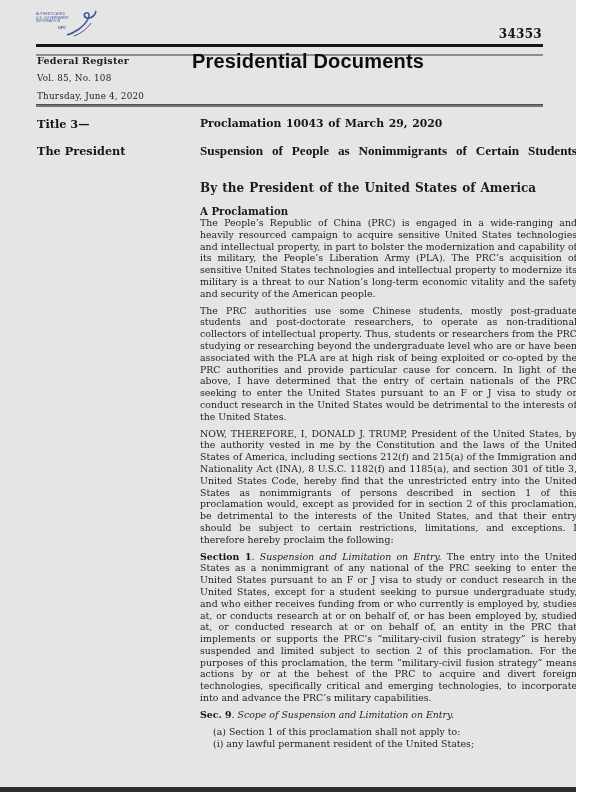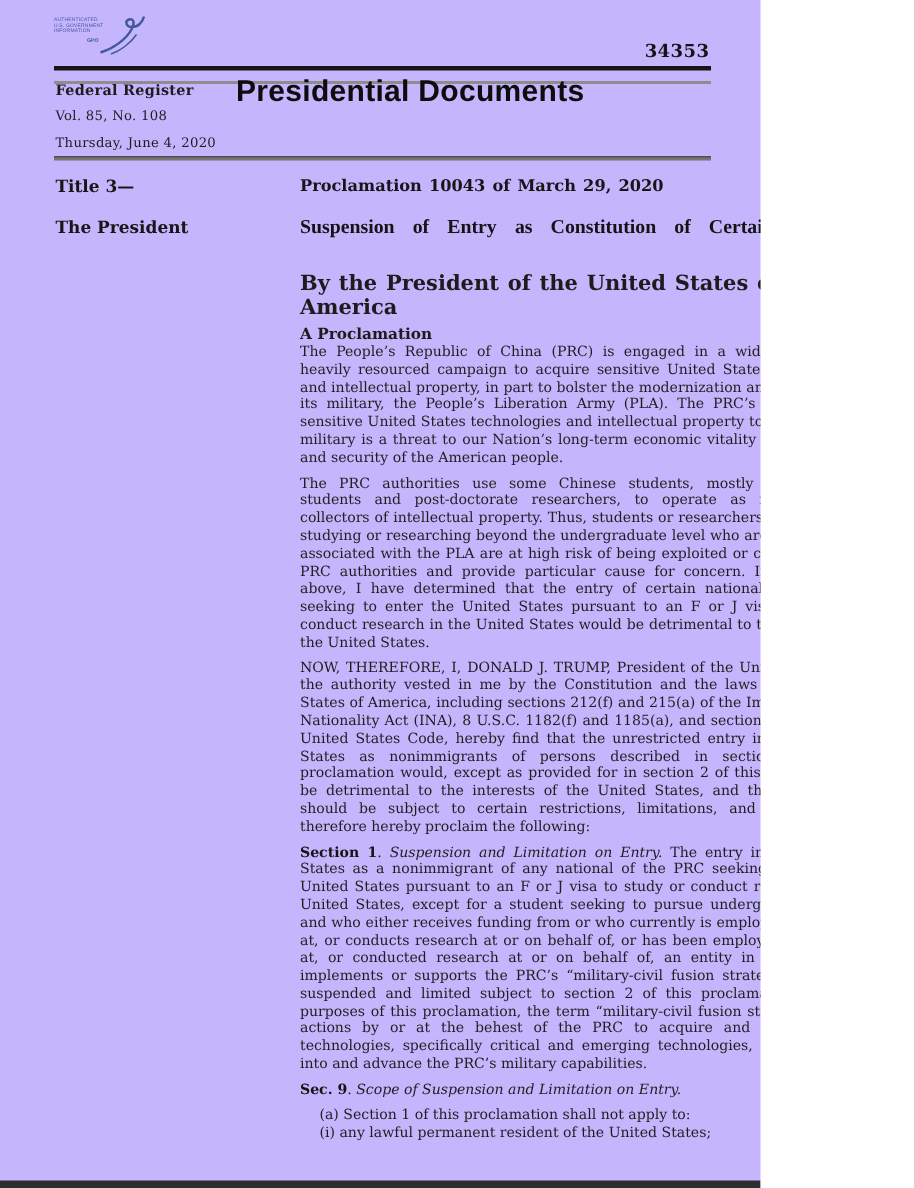--- a/index.html
+++ b/index.html
@@ -1,20 +1,20 @@
 <!DOCTYPE html>
 <html><head>
 <meta charset="utf-8">
 <style>
   html, body { margin: 0; padding: 0; background: #ffffff; }
   .page {
     position: relative;
-    width: 507px;
+    width: 576px;
     height: 792px;
-    background: #c4b5fd;
+    background: #e5e5e5;
     overflow: hidden;
     font-family: "DejaVu Serif", serif;
     color: #1c1c1c;
   }
 
   
   .gpo-logo { position: absolute; left: 36px; top: 9px; width: 62px; height: 32px; }
   .gpo-text {
     position: absolute; left: 0; top: 3px;
     font-family: "Liberation Sans", sans-serif;
@@ -71,21 +71,21 @@
     font-weight: bold; font-size: 10.8px; color: #161616; word-spacing: 1px;
   }
   .doc-title { margin: 0 0 22px 0; }
   .doc-title .line {
     font-family: "Liberation Serif", serif;
     font-weight: bold; font-size: 13.2px; line-height: 16px; color: #141414;
   }
   .doc-title .line.justified { text-align: justify; text-align-last: justify; }
   .doc-title .line.last { word-spacing: 2.5px; }
 
-  .byline { margin: 0 0 4px 0; font-weight: bold; font-size: 14px; word-spacing: 1px; }
+  .byline { margin: 0 0 10px 0; font-weight: bold; font-size: 12px; word-spacing: 1px; }
   .subhead { margin: 0 0 0 0; font-weight: bold; font-size: 10.2px; }
 
   .para {
     margin: 0 0 5px 0;
     font-size: 9.4px; line-height: 11.8px;
     text-align: justify; color: #1e1e1e;
   }
   .para b { color: #141414; }
   .para.hang { text-align: left; text-indent: 13px; margin-bottom: 1px; }
 
@@ -127,21 +127,21 @@
 
   <div class="margin-col">
     <div class="m-line">Title 3—</div>
     <div class="m-line">The President</div>
   </div>
 
   <div class="body-col">
     <p class="proc-heading">Proclamation 10043 of March 29, 2020</p>
 
     <h2 class="doc-title">
-      <div class="line justified">Suspension of Entry as Constitution of Certain Students</div>
+      <div class="line justified">Suspension of People as Nonimmigrants of Certain Students</div>
     </h2>
 
     <p class="byline">By the President of the United States of America</p>
     <p class="subhead">A Proclamation</p>
 
     <p class="para">The People’s Republic of China (PRC) is engaged in a wide-ranging and heavily resourced campaign to acquire sensitive United States technologies and intellectual property, in part to bolster the modernization and capability of its military, the People’s Liberation Army (PLA). The PRC’s acquisition of sensitive United States technologies and intellectual property to modernize its military is a threat to our Nation’s long-term economic vitality and the safety and security of the American people.</p>
     <p class="para">The PRC authorities use some Chinese students, mostly post-graduate students and post-doctorate researchers, to operate as non-traditional collectors of intellectual property. Thus, students or researchers from the PRC studying or researching beyond the undergraduate level who are or have been associated with the PLA are at high risk of being exploited or co-opted by the PRC authorities and provide particular cause for concern. In light of the above, I have determined that the entry of certain nationals of the PRC seeking to enter the United States pursuant to an F or J visa to study or conduct research in the United States would be detrimental to the interests of the United States.</p>
     <p class="para">NOW, THEREFORE, I, DONALD J. TRUMP, President of the United States, by the authority vested in me by the Constitution and the laws of the United States of America, including sections 212(f) and 215(a) of the Immigration and Nationality Act (INA), 8 U.S.C. 1182(f) and 1185(a), and section 301 of title 3, United States Code, hereby find that the unrestricted entry into the United States as nonimmigrants of persons described in section 1 of this proclamation would, except as provided for in section 2 of this proclamation, be detrimental to the interests of the United States, and that their entry should be subject to certain restrictions, limitations, and exceptions. I therefore hereby proclaim the following:</p>
 
     <p class="para"><b>Section 1</b><span>. </span><i>Suspension and Limitation on Entry.</i>

